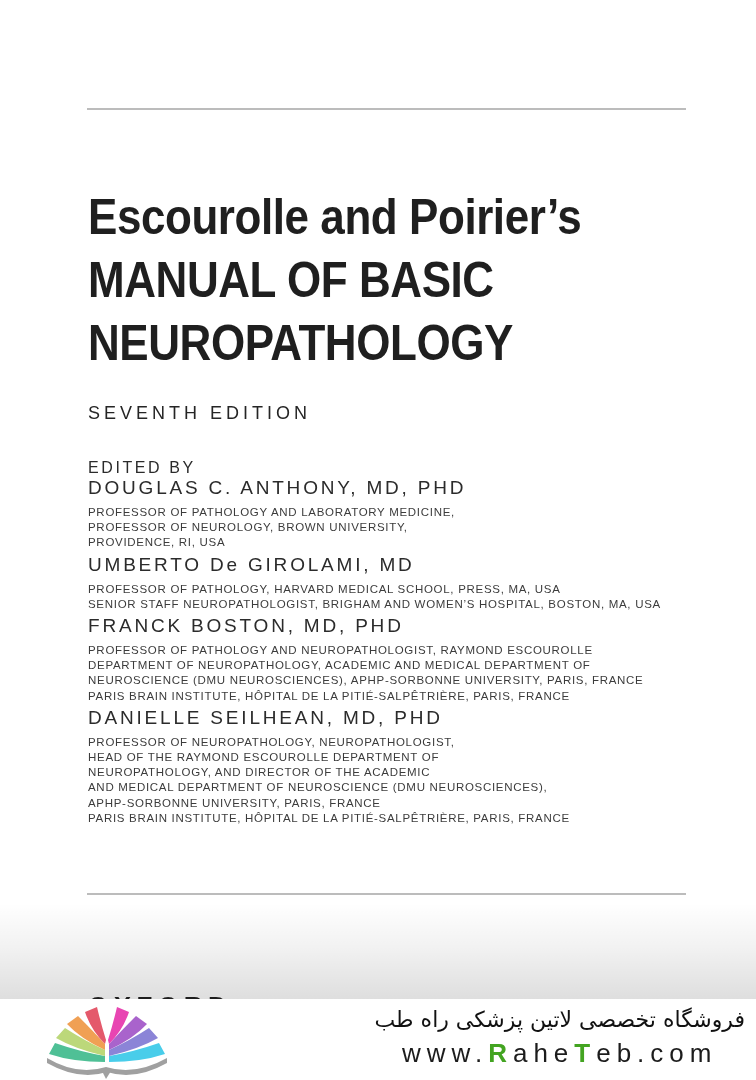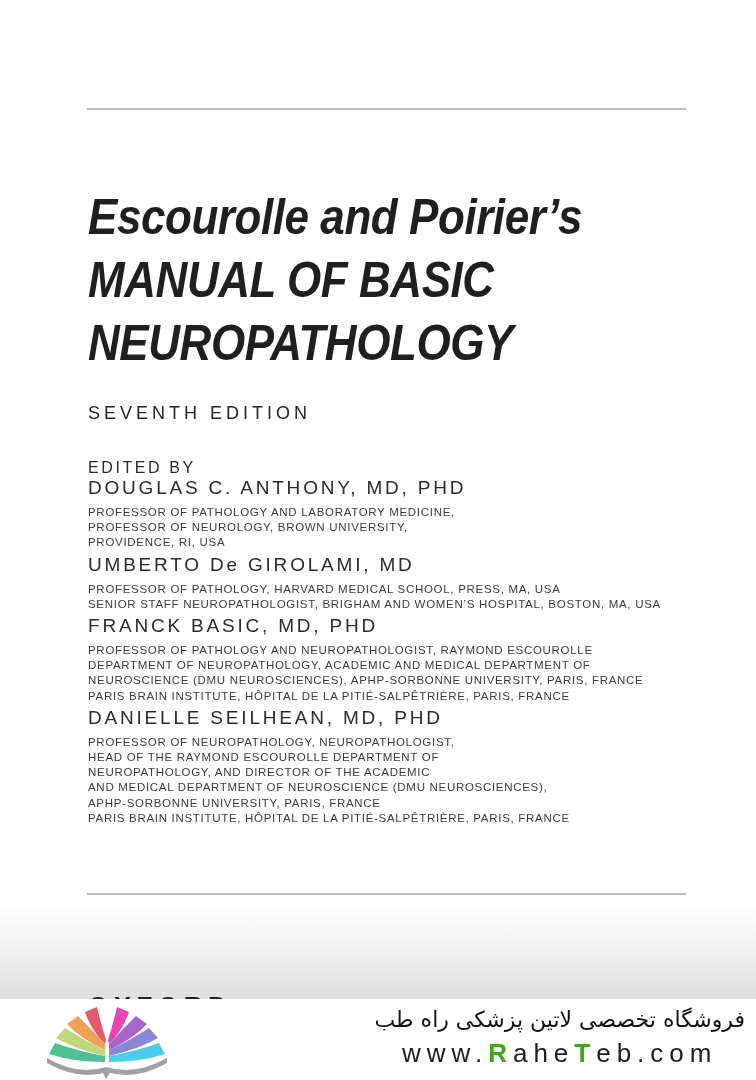--- a/index.html
+++ b/index.html
@@ -6,21 +6,21 @@
   .page{
     position:relative;width:756px;height:1080px;background:#ffffff;
     overflow:hidden;font-family:"Liberation Sans",sans-serif;color:#222;
     margin:0 auto;
   }
   .rule{position:absolute;left:87px;width:599px;height:2px;background:#bcbcbc;}
   .rule.top{top:108px;}
   .rule.bottom{top:893px;}
 
   .title-block{position:absolute;left:88px;top:186px;line-height:63px;
-    font-weight:700;font-size:50px;color:#1f1f1f;letter-spacing:-0.5px;white-space:nowrap;font-style:italic;}
+    font-weight:700;font-size:50px;color:#1f1f1f;letter-spacing:-0.5px;white-space:nowrap;}
   .title-block .tline{display:inline-block;transform:scaleX(0.88);transform-origin:left center;}
 
   .edition{position:absolute;left:88px;top:403px;font-size:18px;font-weight:500;
     letter-spacing:4px;color:#252525;white-space:nowrap;}
 
   .editors{position:absolute;left:88px;top:461px;width:640px;}
   .edited-by{font-size:16px;letter-spacing:2.6px;color:#2b2b2b;line-height:13px;}
   .editor-name{font-size:19px;font-weight:400;letter-spacing:2.8px;color:#2b2b2b;
     line-height:22px;margin-top:3px;white-space:nowrap;}
   .editor-name.gap{}
@@ -72,21 +72,21 @@
 
     <div>
       <div class="editor-name gap">UMBERTO De GIROLAMI, MD</div>
       <div class="affils">
         <div>PROFESSOR OF PATHOLOGY, HARVARD MEDICAL SCHOOL, PRESS, MA, USA</div>
         <div>SENIOR STAFF NEUROPATHOLOGIST, BRIGHAM AND WOMEN’S HOSPITAL, BOSTON, MA, USA</div>
       </div>
     </div>
 
     <div>
-      <div class="editor-name gap">FRANCK BASIC, MD, PHD</div>
+      <div class="editor-name gap">FRANCK BOSTON, MD, PHD</div>
       <div class="affils">
         <div>PROFESSOR OF PATHOLOGY AND NEUROPATHOLOGIST, RAYMOND ESCOUROLLE</div>
         <div>DEPARTMENT OF NEUROPATHOLOGY, ACADEMIC AND MEDICAL DEPARTMENT OF</div>
         <div>NEUROSCIENCE (DMU NEUROSCIENCES), APHP-SORBONNE UNIVERSITY, PARIS, FRANCE</div>
         <div>PARIS BRAIN INSTITUTE, HÔPITAL DE LA PITIÉ-SALPÊTRIÈRE, PARIS, FRANCE</div>
       </div>
     </div>
 
     <div>
       <div class="editor-name gap">DANIELLE SEILHEAN, MD, PHD</div>

